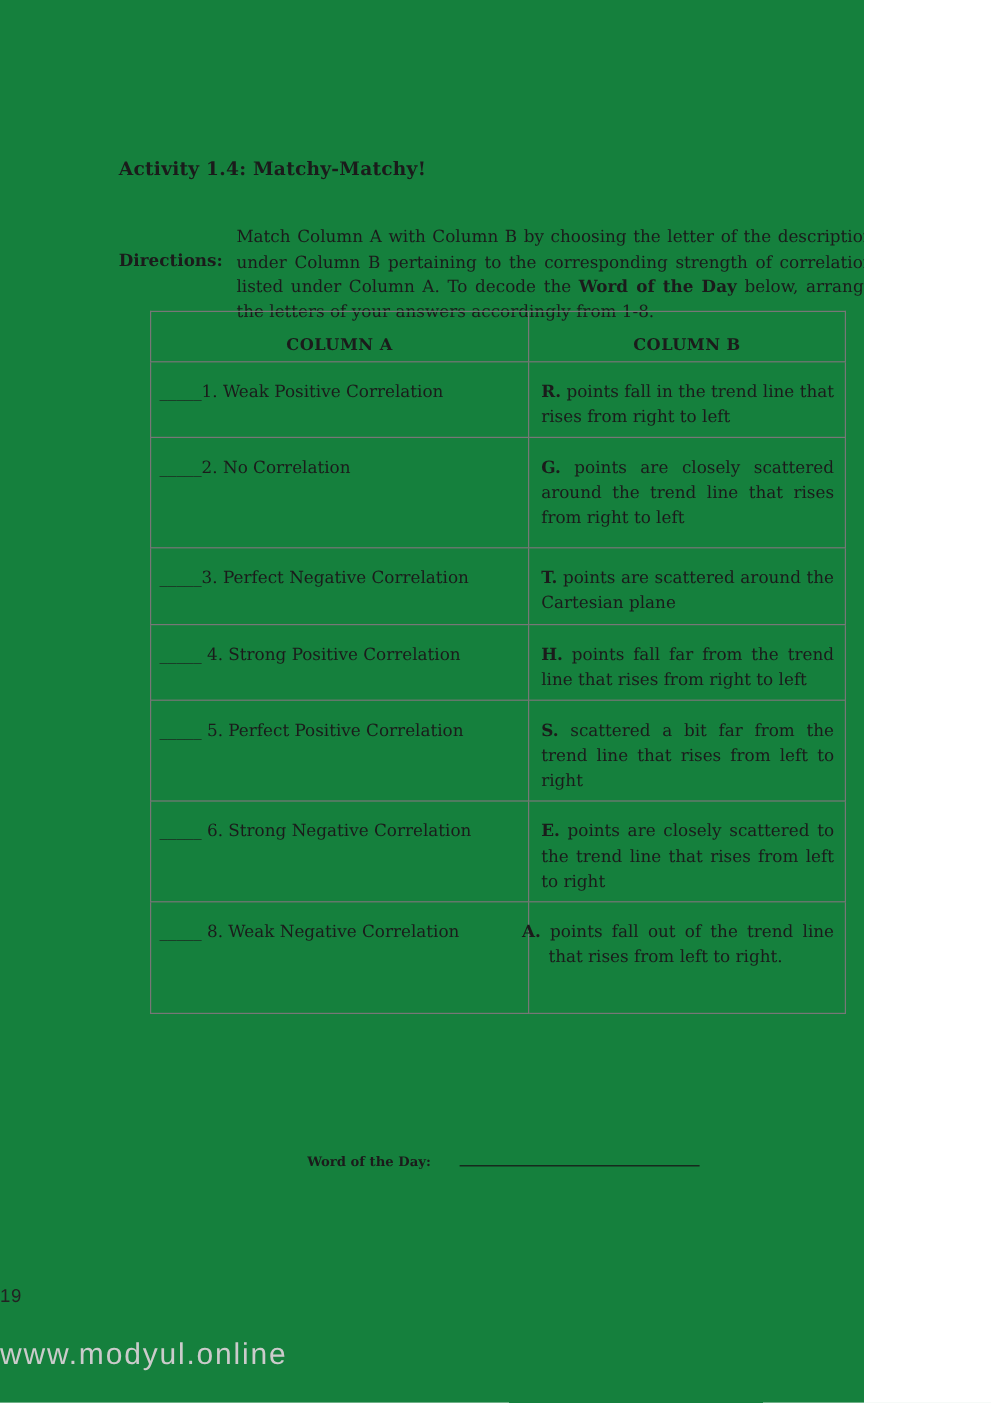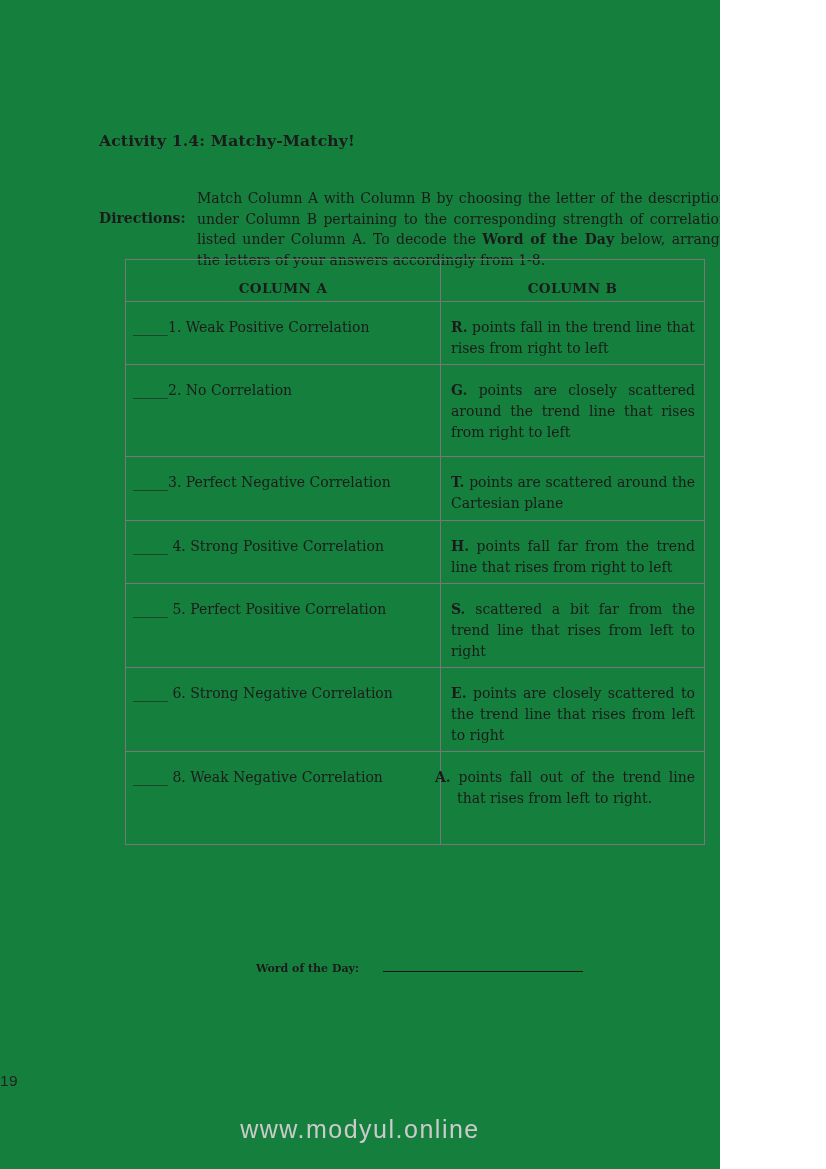--- a/index.html
+++ b/index.html
@@ -76,21 +76,21 @@
     border-bottom:1.6px solid #161616;
     vertical-align:baseline;
   }
   .page-number{
     position:absolute;left:0;top:1072px;width:100%;
     font-family:"Liberation Sans", sans-serif;
     font-size:15.5px;color:#222222;letter-spacing:0.5px;
   }
   .watermark{
     position:absolute;left:0;top:1115px;width:100%;
-    text-align:center;
+    text-align:left;
     font-family:"Liberation Sans", sans-serif;
     font-size:25px;color:#cbcbcb;letter-spacing:1.5px;
   }
 </style>
 </head>
 <body>
 
 <div class="page">
 
   <div class="title">Activity 1.4: Matchy-Matchy!</div>

